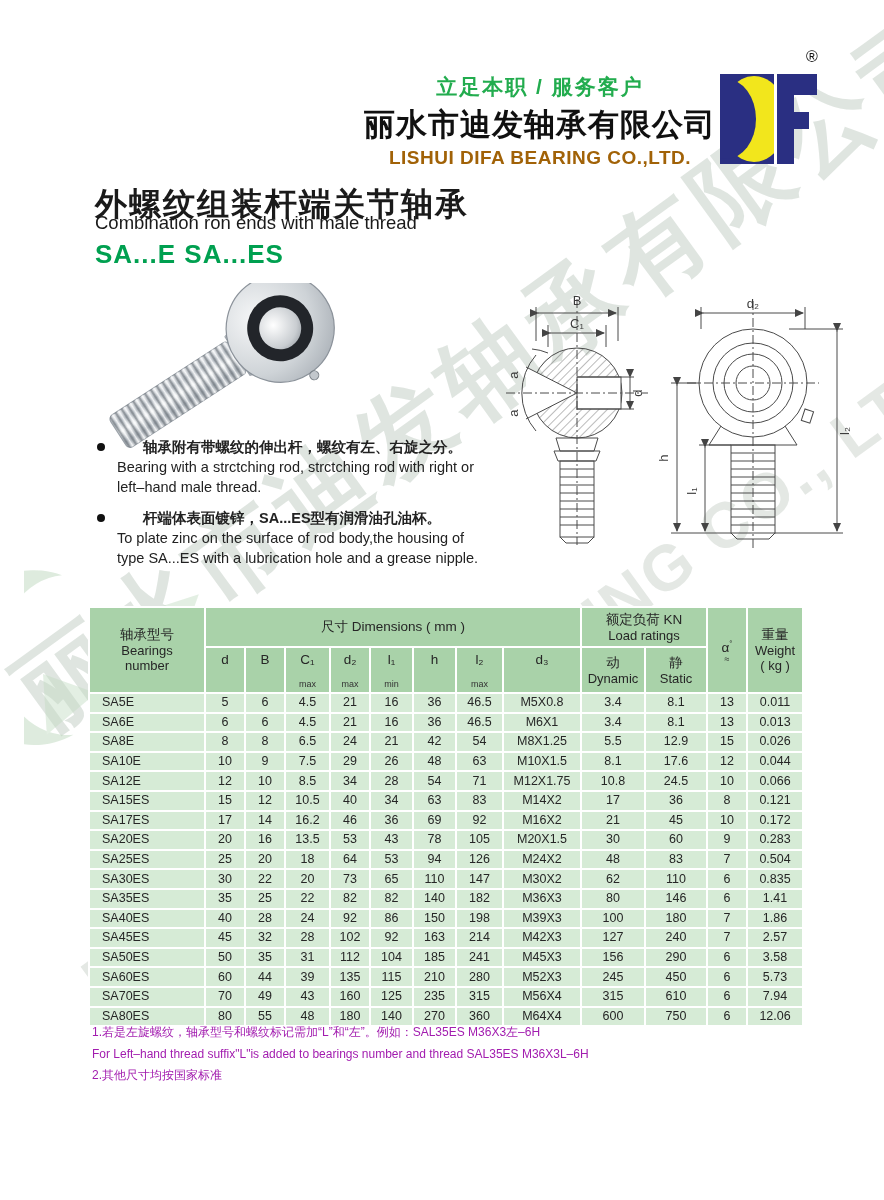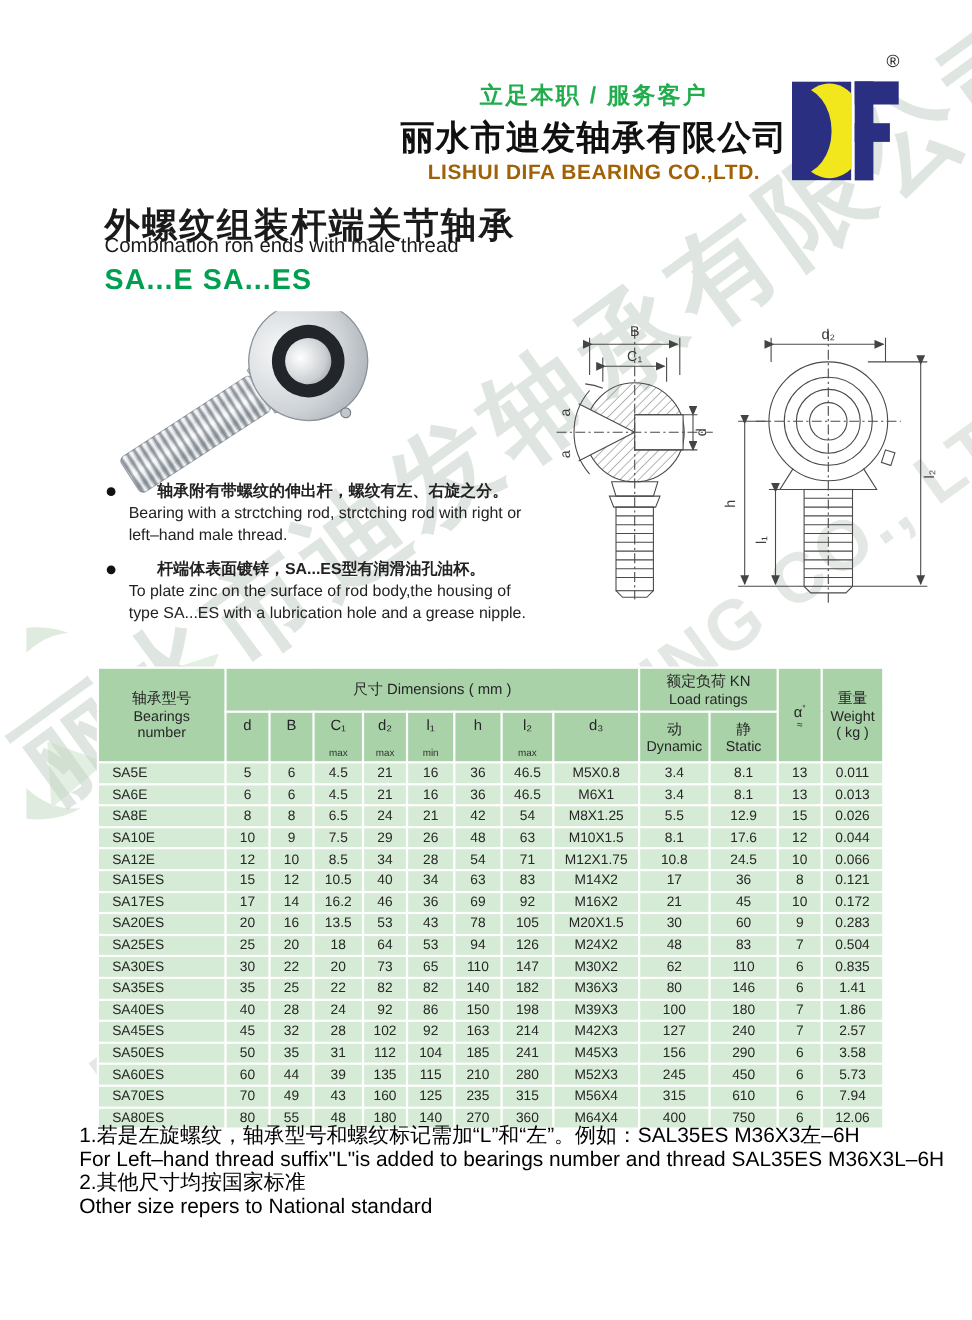--- a/index.html
+++ b/index.html
@@ -48,22 +48,22 @@
   .spec-table tbody td.model{text-align:left;padding-left:12px;}
   .th-row1 th{height:38px;}
   .th-row2 th{height:44px;}
   .hz{font-size:13.5px;line-height:16px;}
   .he{font-size:13px;line-height:15px;}
   .lbl{font-size:13.5px;line-height:15px;}
   .note{font-size:9px;line-height:10px;height:10px;color:#333;margin-top:12px;}
   .approx{font-size:9px;line-height:9px;}
   sup{font-size:8px;}
   
-  .notes{position:absolute;z-index:1;left:72px;top:1022px;font-size:19px;
-         color:#000000;line-height:21.5px;}
+  .notes{position:absolute;z-index:1;left:92px;top:1022px;font-size:12px;
+         color:#a21caf;line-height:21.5px;}
 </style>
 </head>
 <body>
 
 <div class="page">
 
   <div class="wm wm-zh">丽水市迪发轴承有限公司</div>
   <div class="wm wm-en">LISHUI DIFA BEARING CO., LTD.</div>
   <svg class="wm wm-logo" width="190" height="190" viewBox="0 0 100 100">
     <path d="M20,8 a44,46 0 1 0 6,84 a34,40 0 1 1 -6,-84 Z" fill="#b7d4b7"></path>
@@ -561,28 +561,27 @@
         <tr>
           <td class="model">SA80ES</td>
           <td>80</td>
           <td>55</td>
           <td>48</td>
           <td>180</td>
           <td>140</td>
           <td>270</td>
           <td>360</td>
           <td>M64X4</td>
-          <td>400</td>
+          <td>600</td>
           <td>750</td>
           <td>6</td>
           <td>12.06</td>
         </tr>
       </tbody>
   </table>
 
   <div class="notes">
     <div>1.若是左旋螺纹，轴承型号和螺纹标记需加“L”和“左”。例如：SAL35ES  M36X3左–6H</div>
     <div>For Left–hand thread suffix"L"is added to bearings number and thread SAL35ES  M36X3L–6H</div>
     <div>2.其他尺寸均按国家标准</div>
-    <div>Other size repers to National standard</div>
   </div>
 
 </div>
 
 </body></html>

